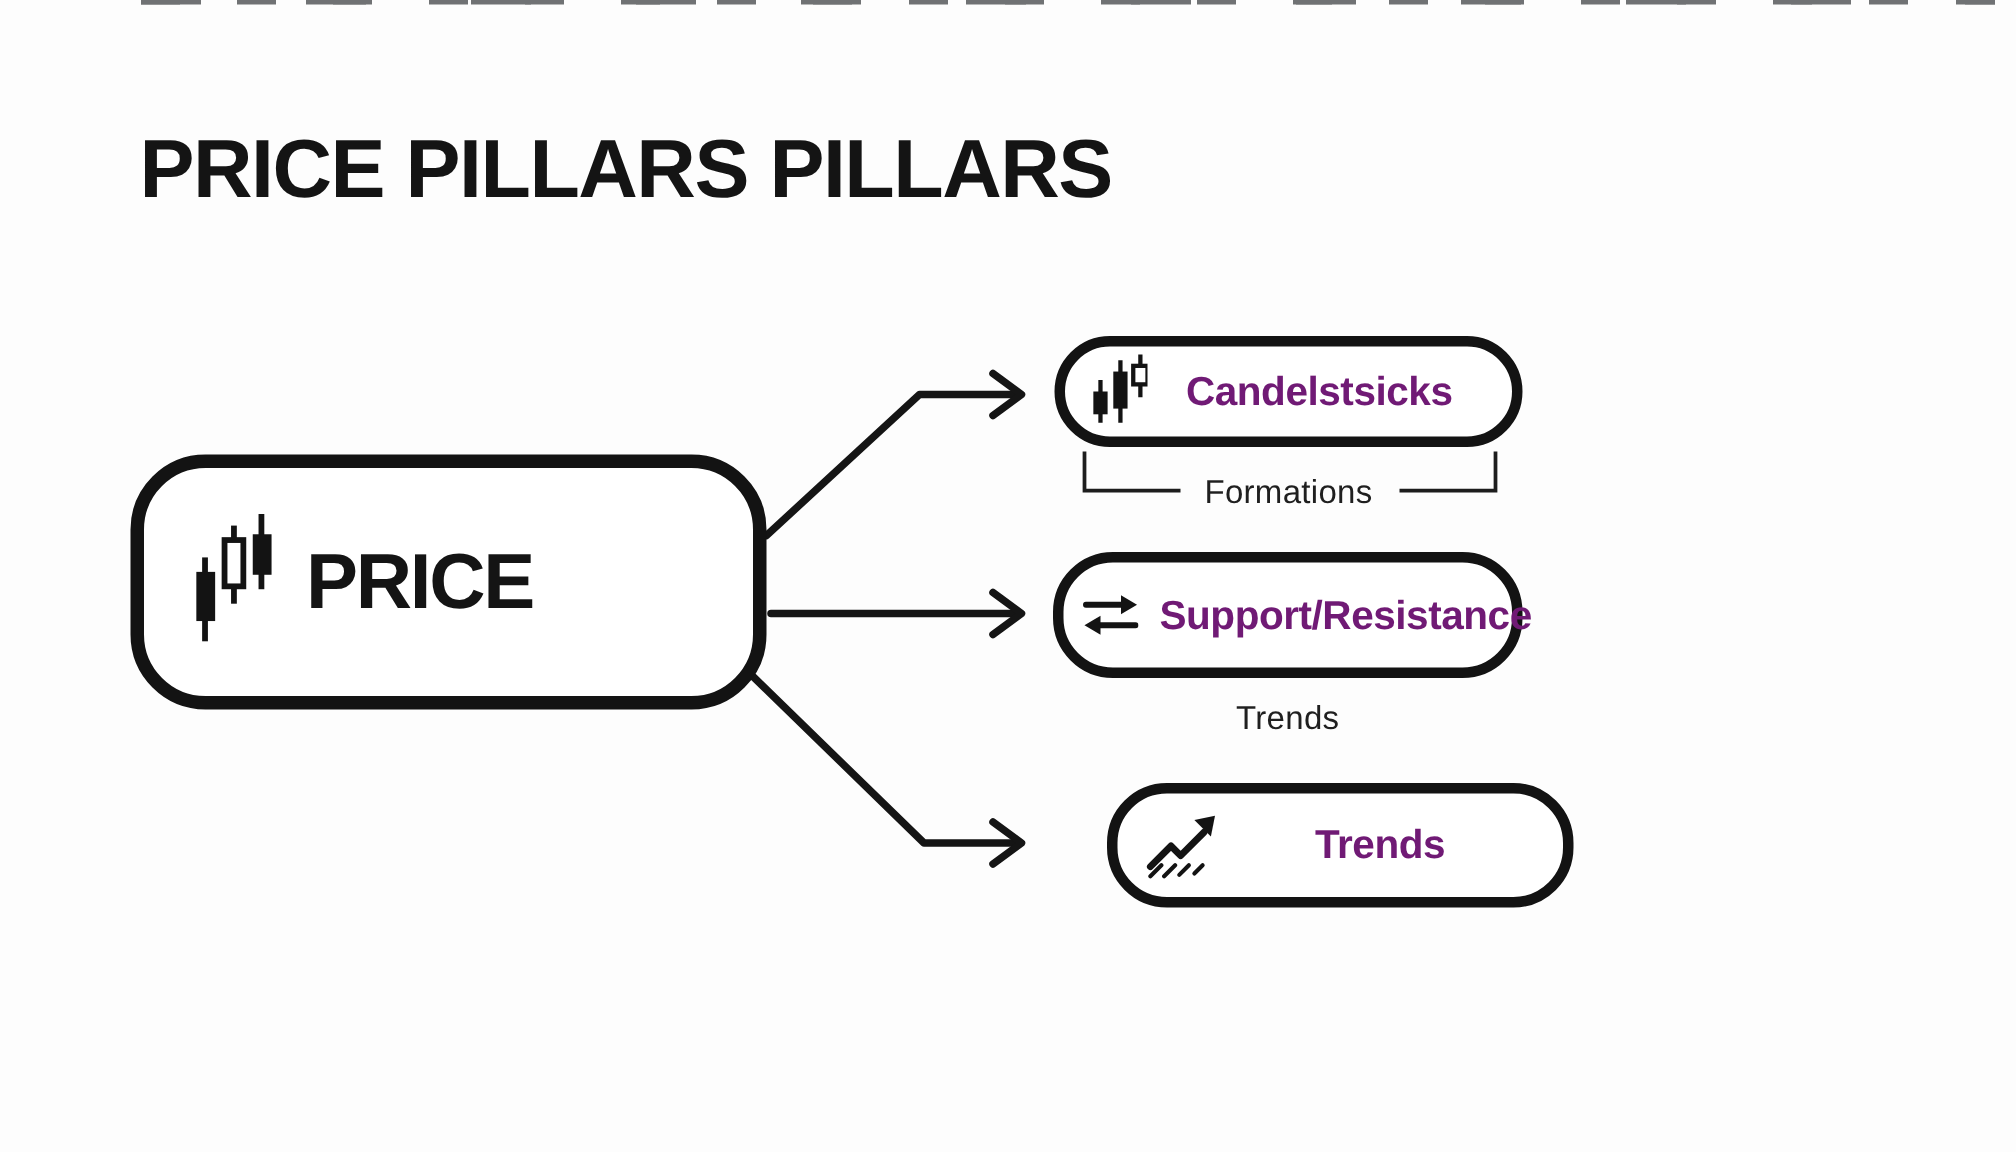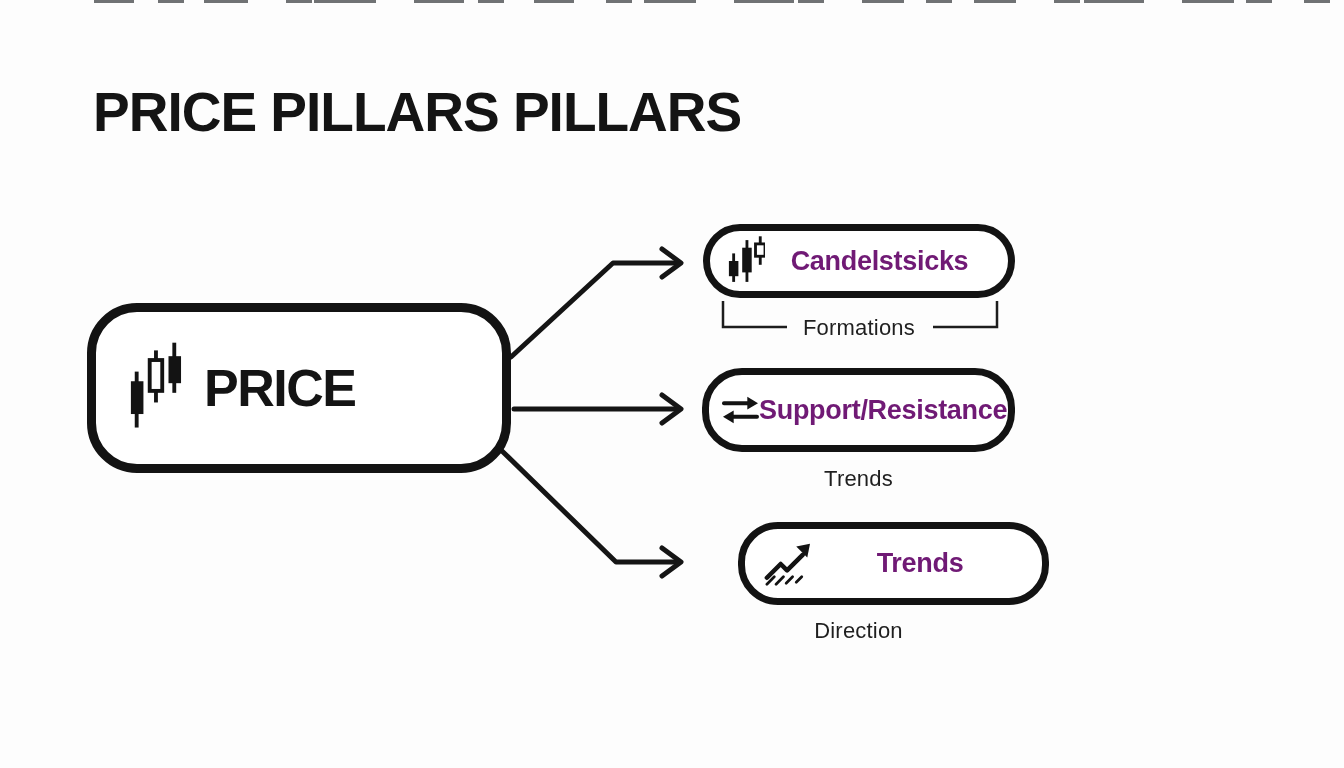--- a/index.html
+++ b/index.html
@@ -42,21 +42,21 @@
     font-size:52px;line-height:53px;font-weight:900;letter-spacing:-1.5px;
     color:#141414;display:flex;flex-direction:column;
   }
 
   
   .pillar{
     position:absolute;box-sizing:border-box;border:7px solid #131313;
     border-radius:40px;background:#fff;display:flex;align-items:center;
   }
   .pillar-1{left:703px;top:224px;width:312px;height:74px;padding-left:17px;}
-  .pillar-2{left:702px;top:368px;width:313px;height:84px;padding-left:13px;}
+  .pillar-2{left:702px;top:368px;width:313px;height:84px;padding-left:13px;gap:14px;}
   .pillar-3{left:738px;top:522px;width:311px;height:83px;padding-left:19px;}
   .pillar .node-icon{flex:0 0 auto;}
   .pillar-label{
     flex:1;text-align:center;font-size:27px;font-weight:700;
     letter-spacing:-.3px;color:#701a75;padding-right:14px;white-space:nowrap;
   }
 
   .sublabel{
     position:absolute;text-align:center;font-size:22px;font-weight:500;
     color:#1f1f1f;letter-spacing:.2px;
@@ -149,15 +149,14 @@
       <polygon points="35,5 50,2 47,17" fill="#131313"></polygon>
       <g stroke="#131313" stroke-width="3" stroke-linecap="round">
         <line x1="3" y1="46" x2="11" y2="38"></line>
         <line x1="13" y1="46" x2="21" y2="38"></line>
         <line x1="24" y1="45" x2="31" y2="38"></line>
         <line x1="35" y1="44" x2="41" y2="38"></line>
       </g>
     </svg>
     <div class="pillar-label">Trends</div>
   </div>
-  <div class="sublabel sublabel-3">Direction</div>
 
 </div>
 
 </body></html>

